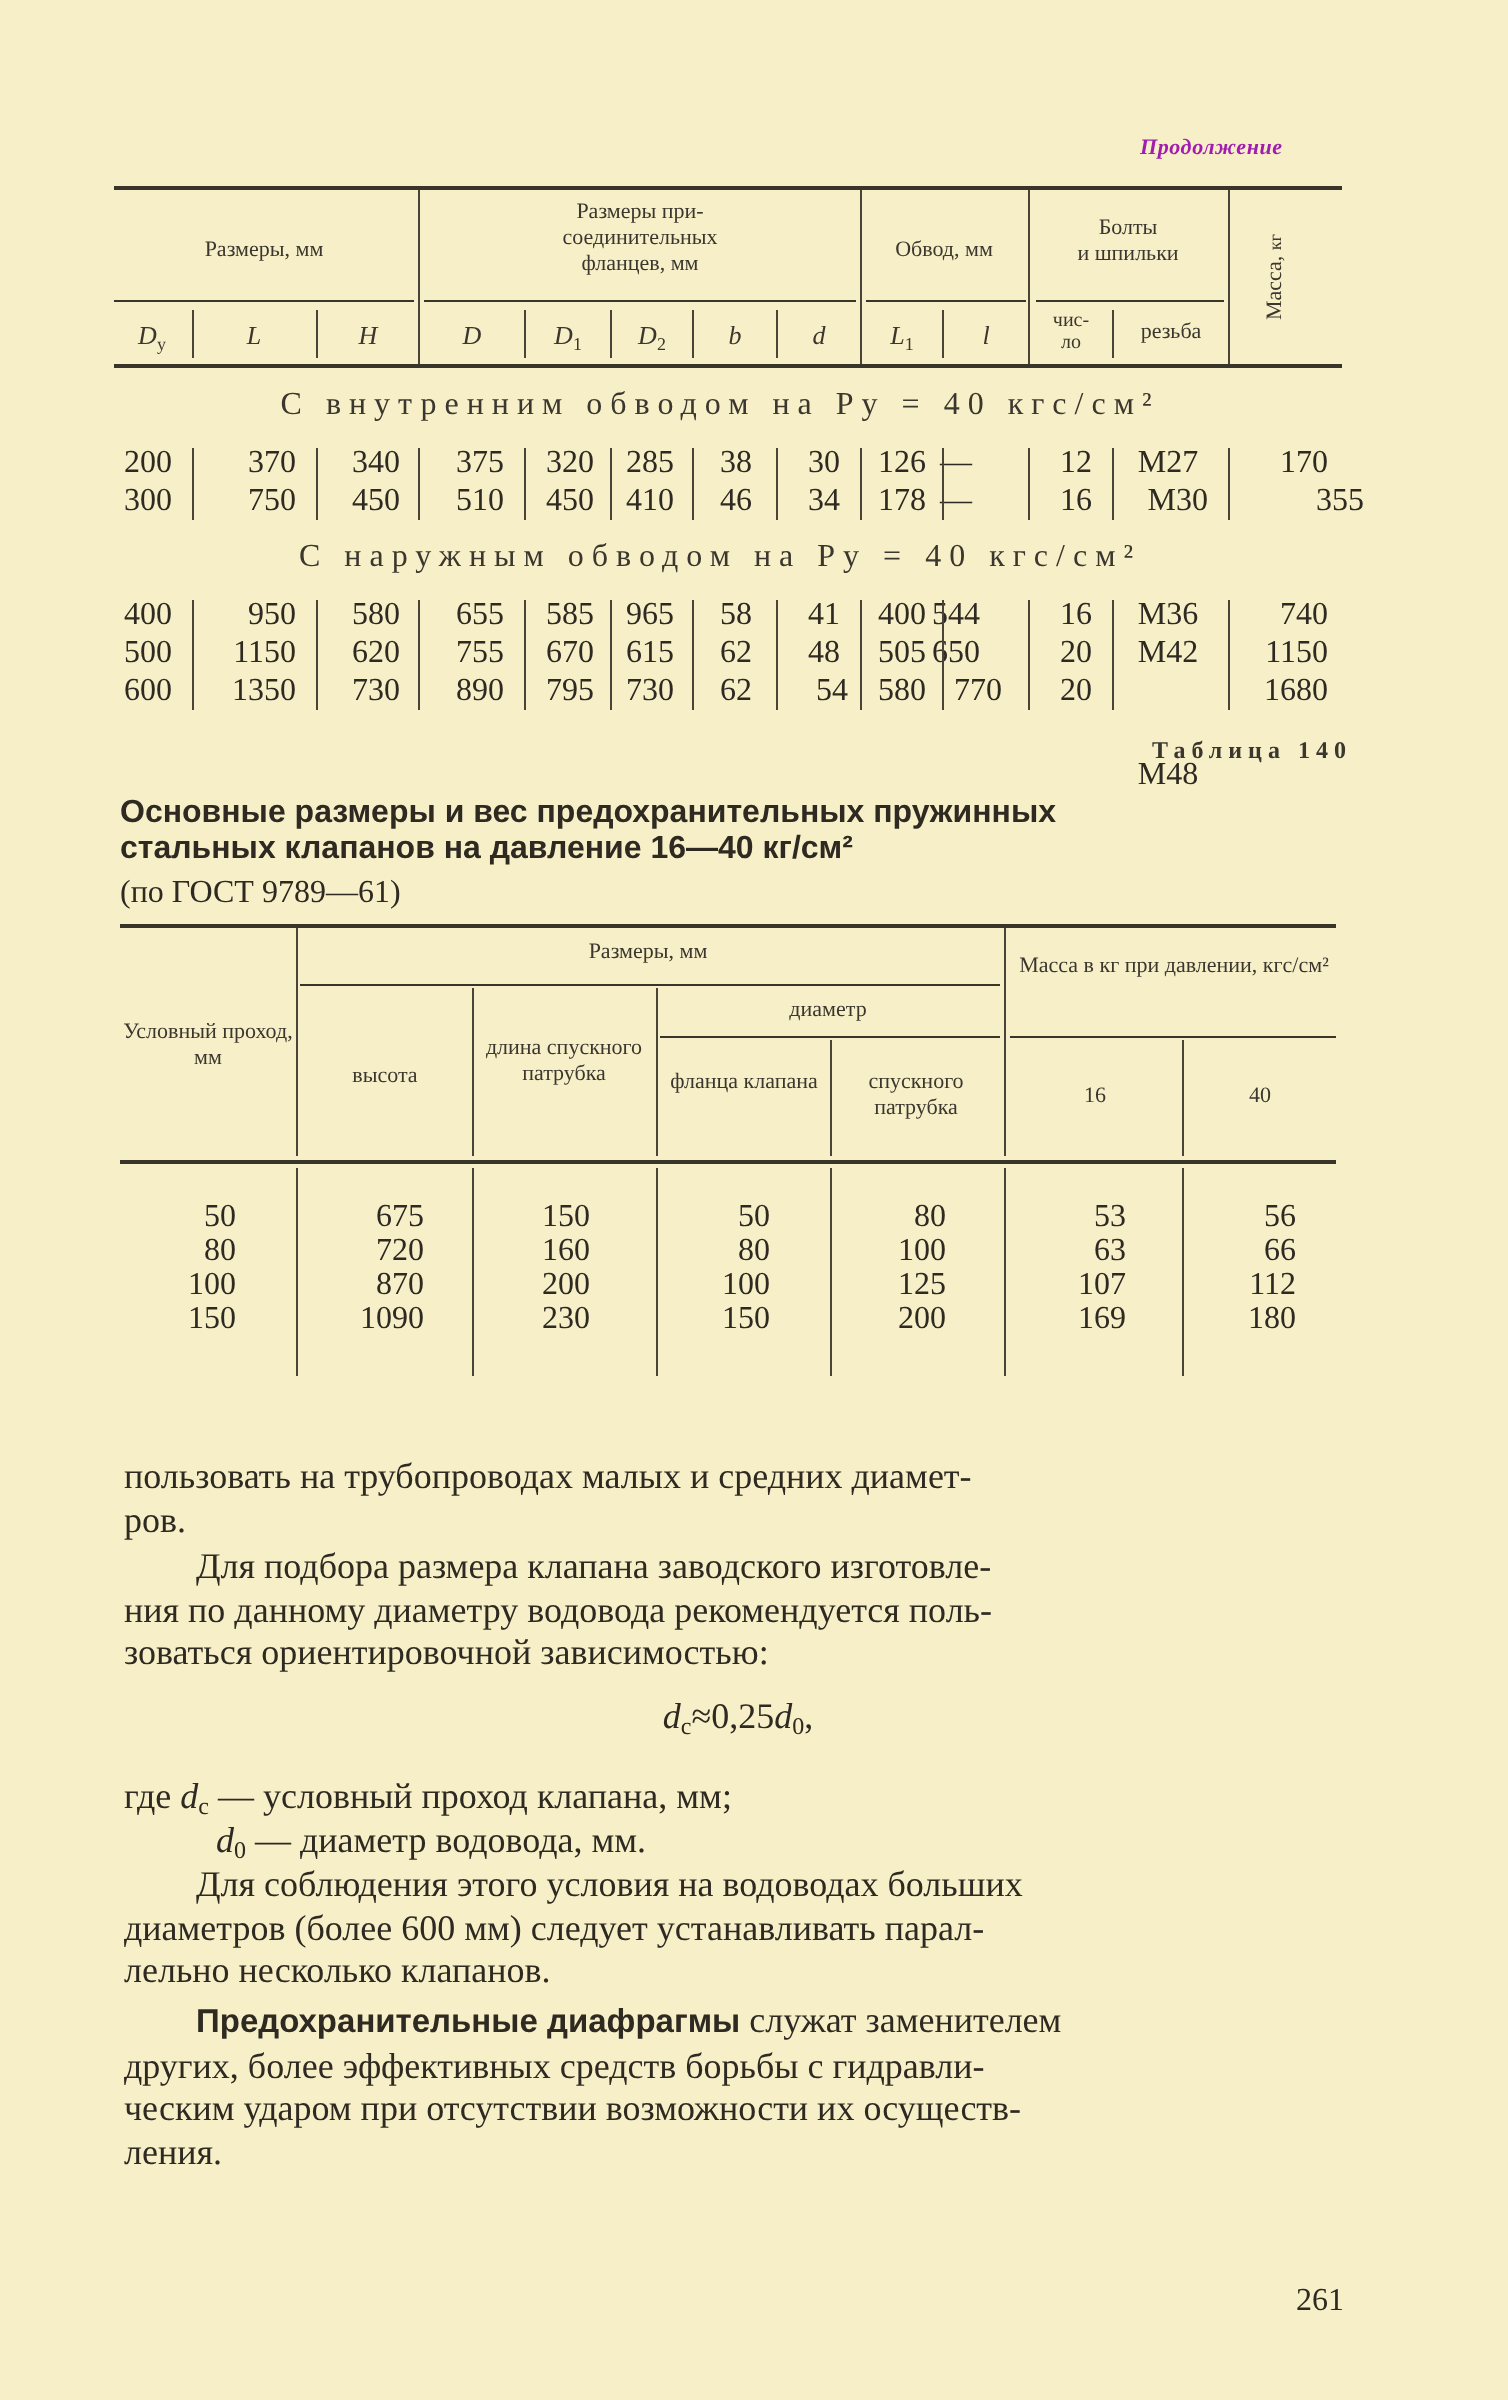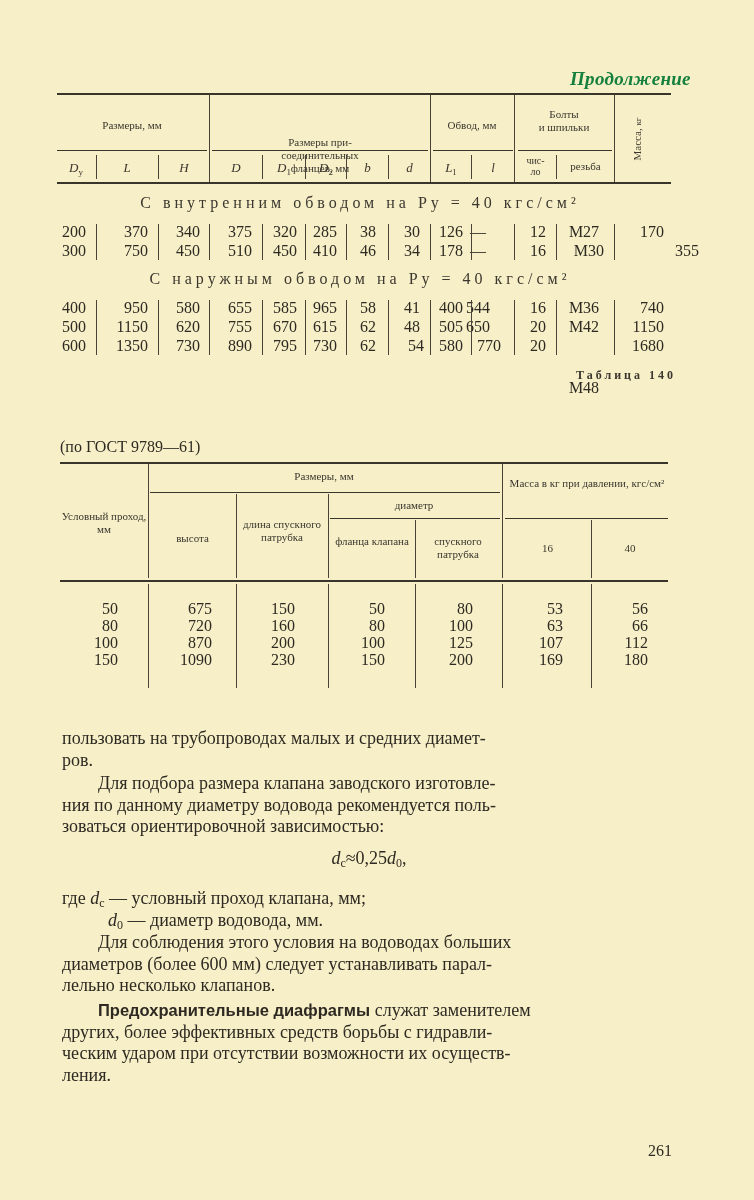--- a/index.html
+++ b/index.html
@@ -4,21 +4,21 @@
 <style>
   html, body { margin:0; padding:0; }
   body {
     width:754px; height:1200px; overflow:hidden;
     background:#f6efc8;
     color:#2e2a22;
     font-family:"Liberation Serif", "DejaVu Serif", serif;
     position:relative;
   }
   .abs { position:absolute; }
-  .cont { left:570px; top:68px; font-style:italic; font-weight:bold; font-size:19px; letter-spacing:0.3px; color:#15803d; }
+  .cont { left:570px; top:68px; font-style:italic; font-weight:bold; font-size:11px; letter-spacing:0.3px; color:#a21caf; }
   .rule { position:absolute; background:#3a352b; }
   .hdr { font-size:11px; line-height:13px; text-align:center; color:#3b372e; font-family:"Liberation Serif", serif; }
   .vline { position:absolute; width:1px; background:#4a4438; }
   .sym { font-style:italic; font-size:13px; text-align:center; color:#3b372e; }
   .sub { font-size:9px; vertical-align:-3px; font-style:normal; }
   .sect { font-size:16px; letter-spacing:4px; color:#3b372e; text-align:center; width:640px; left:40px; }
   .row { position:absolute; font-size:16px; line-height:19px; color:#2e2a22; }
   .cell { position:absolute; text-align:right; }
   .tnum { left:576px; top:368px; font-size:12px; letter-spacing:3px; font-weight:bold; color:#3b372e; }
   .ttitle { left:60px; top:398px; font-size:16px; line-height:18px; font-weight:bold; font-family:"Liberation Sans", sans-serif; font-stretch:condensed; color:#2e2a22; }
@@ -32,21 +32,21 @@
 </style>
 </head>
 <body>
 
 <div class="abs cont">Продолжение</div>
 
 <div>
   <div class="rule" style="left:57px; top:93px; width:614px; height:2px;"></div>
 
   <div class="abs hdr" style="left:57px; top:119px; width:150px;">Размеры, мм</div>
-  <div class="abs hdr" style="left:210px; top:100px; width:220px;margin-top:36px;">
+  <div class="abs hdr" style="left:210px; top:100px; width:220px;">
     <div>Размеры при-</div>
     <div>соединительных</div>
     <div>фланцев, мм</div>
   </div>
   <div class="abs hdr" style="left:430px; top:119px; width:84px;">Обвод, мм</div>
   <div class="abs hdr" style="left:515px; top:108px; width:98px;">
     <div>Болты</div>
     <div>и шпильки</div>
   </div>
   <div class="rot" style="left:608px; top:133px; width:60px;">
@@ -112,21 +112,21 @@
         <span class="cell" style="left: 140px; width: 60px;">450</span>
         <span class="cell" style="left: 192px; width: 60px;">510</span>
         <span class="cell" style="left: 237px; width: 60px;">450</span>
         <span class="cell" style="left: 277px; width: 60px;">410</span>
         <span class="cell" style="left: 316px; width: 60px;">46</span>
         <span class="cell" style="left: 360px; width: 60px;">34</span>
         <span class="cell" style="left: 403px; width: 60px;">178</span>
         <span class="cell" style="left: 458px; width: 40px; text-align: center;">—</span>
         <span class="cell" style="left: 486px; width: 60px;">16</span>
         <span class="cell" style="left: 564px; width: 40px; ">М30</span>
-        <span class="cell" style="left: 639px; width: 60px;">355</span>
+        <span class="cell" style="left: 622px; width: 60px;">355</span>
       </div>
       <div class="vline" style="left: 96px; top: 224px; height: 36px;"></div>
       <div class="vline" style="left: 158px; top: 224px; height: 36px;"></div>
       <div class="vline" style="left: 209px; top: 224px; height: 36px;"></div>
       <div class="vline" style="left: 262px; top: 224px; height: 36px;"></div>
       <div class="vline" style="left: 305px; top: 224px; height: 36px;"></div>
       <div class="vline" style="left: 346px; top: 224px; height: 36px;"></div>
       <div class="vline" style="left: 388px; top: 224px; height: 36px;"></div>
       <div class="vline" style="left: 430px; top: 224px; height: 36px;"></div>
       <div class="vline" style="left: 471px; top: 224px; height: 36px;"></div>
@@ -194,20 +194,22 @@
       <div class="vline" style="left: 471px; top: 300px; height: 55px;"></div>
       <div class="vline" style="left: 514px; top: 300px; height: 55px;"></div>
       <div class="vline" style="left: 556px; top: 300px; height: 55px;"></div>
       <div class="vline" style="left: 614px; top: 300px; height: 55px;"></div>
     </div>
 </div>
 
 <div class="abs tnum">Таблица 140</div>
 
 <div class="abs ttitle">
+  <div>Основные размеры и вес предохранительных пружинных</div>
+  <div>стальных клапанов на давление 16—40 кг/см²</div>
 </div>
 <div class="abs ttitle2">(по ГОСТ 9789—61)</div>
 
 <div>
   <div class="rule" style="left:60px; top:462px; width:608px; height:2px;"></div>
 
   <div class="abs t2hdr" style="left:148px; top:470px; width:352px;">Размеры, мм</div>
   <div class="abs t2hdr" style="left:505px; top:477px; width:164px;">Масса в кг при давлении, кгс/см²</div>
   <div class="rule" style="left:150px; top:492px; width:350px; height:1px;"></div>
   <div class="abs t2hdr" style="left:328px; top:499px; width:172px;">диаметр</div>

